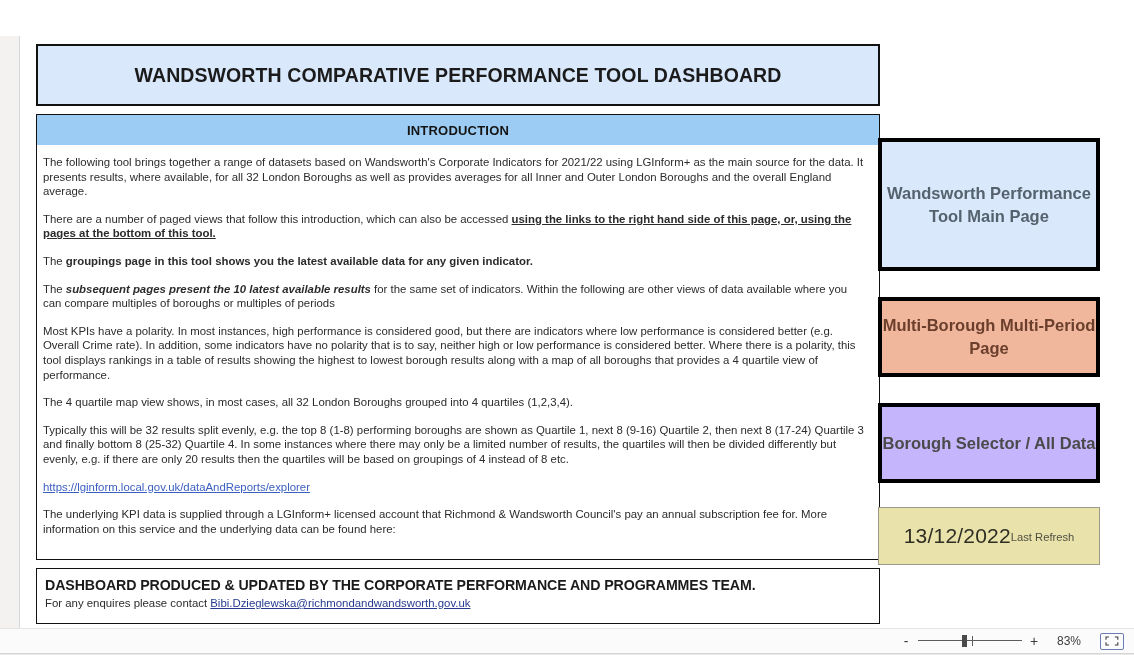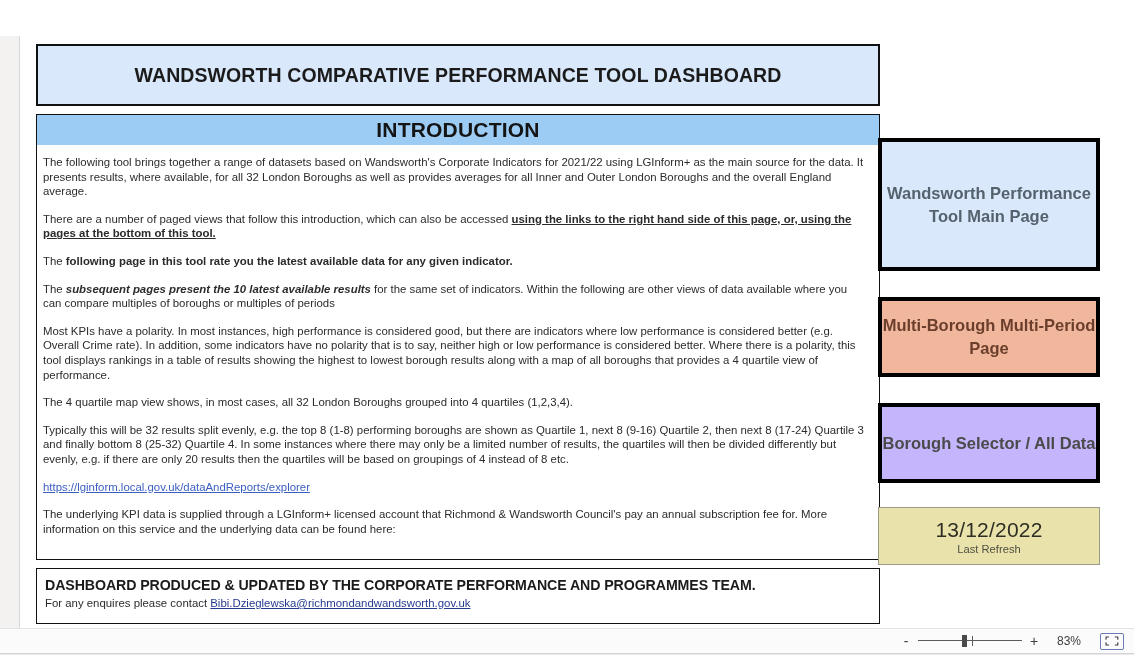--- a/index.html
+++ b/index.html
@@ -89,21 +89,21 @@
     display: flex;
     flex-direction: column;
   }
   .intro-head {
     background: #9cccf4;
     height: 30px;
     flex: 0 0 30px;
     display: flex;
     align-items: center;
     justify-content: center;
-    font-size: 21px;
+    font-size: 13px;
     font-weight: bold;
     color: #141414;
     letter-spacing: 0.2px;
   }
   .intro-body {
     flex: 1 1 auto;
     padding: 10px 12px 6px 6px;
     overflow: hidden;
   }
   .intro-body p {
@@ -185,21 +185,20 @@
     background: #c4b5fd;
     color: #4a4a4a;
   }
   .refresh-box {
     margin-top: 24px;
     height: 58px;
     background: #e9e2ab;
     border: 1px solid #9a9a8a;
     box-sizing: border-box;
     display: flex;
-    flex-direction: column;
     align-items: center;
     justify-content: center;
   }
   .refresh-date {
     font-size: 21px;
     color: #2e2e24;
     letter-spacing: 0.2px;
   }
   .refresh-label {
     margin-top: 1px;
@@ -349,21 +348,21 @@
         </div>
 
         <div class="intro-box">
           <div class="intro-head">INTRODUCTION</div>
           <div class="intro-body">
 
             <p>The following tool brings together a range of datasets based on Wandsworth's Corporate Indicators for 2021/22 using LGInform+ as the main source for the data. It presents results, where available, for all 32 London Boroughs as well as provides averages for all Inner and Outer London Boroughs and the overall England average.</p>
 
             <p><span>There are a number of paged views that follow this introduction, which can also be accessed </span><span class="u-bold-u">using the links to the right hand side of this page, or, using the pages at the bottom of this tool.</span></p>
 
-            <p><span>The </span><span class="u-bold">following page in this tool rate you the latest available data for any given indicator.</span></p>
+            <p><span>The </span><span class="u-bold">groupings page in this tool shows you the latest available data for any given indicator.</span></p>
 
             <p><span>The </span><span class="u-bi">subsequent pages present the 10 latest available results</span><span> for the same set of indicators. Within the following are other views of data available where you can compare multiples of boroughs or multiples of periods</span></p>
 
             <p>Most KPIs have a polarity. In most instances, high performance is considered good, but there are indicators where low performance is considered better (e.g. Overall Crime rate). In addition, some indicators have no polarity that is to say, neither high or low performance is considered better. Where there is a polarity, this tool displays rankings in a table of results showing the highest to lowest borough results along with a map of all boroughs that provides a 4 quartile view of performance.</p>
 
             <p>The 4 quartile map view shows, in most cases, all 32 London Boroughs grouped into 4 quartiles (1,2,3,4).</p>
 
             <p>Typically this will be 32 results split evenly, e.g. the top 8 (1-8) performing boroughs are shown as Quartile 1, next 8 (9-16) Quartile 2, then next 8 (17-24) Quartile 3 and finally bottom 8 (25-32) Quartile 4. In some instances where there may only be a limited number of results, the quartiles will then be divided differently but evenly, e.g. if there are only 20 results then the quartiles will be based on groupings of 4 instead of 8 etc.</p>
 
             <p><a class="ext-link" href="#">https://lginform.local.gov.uk/dataAndReports/explorer</a></p>

